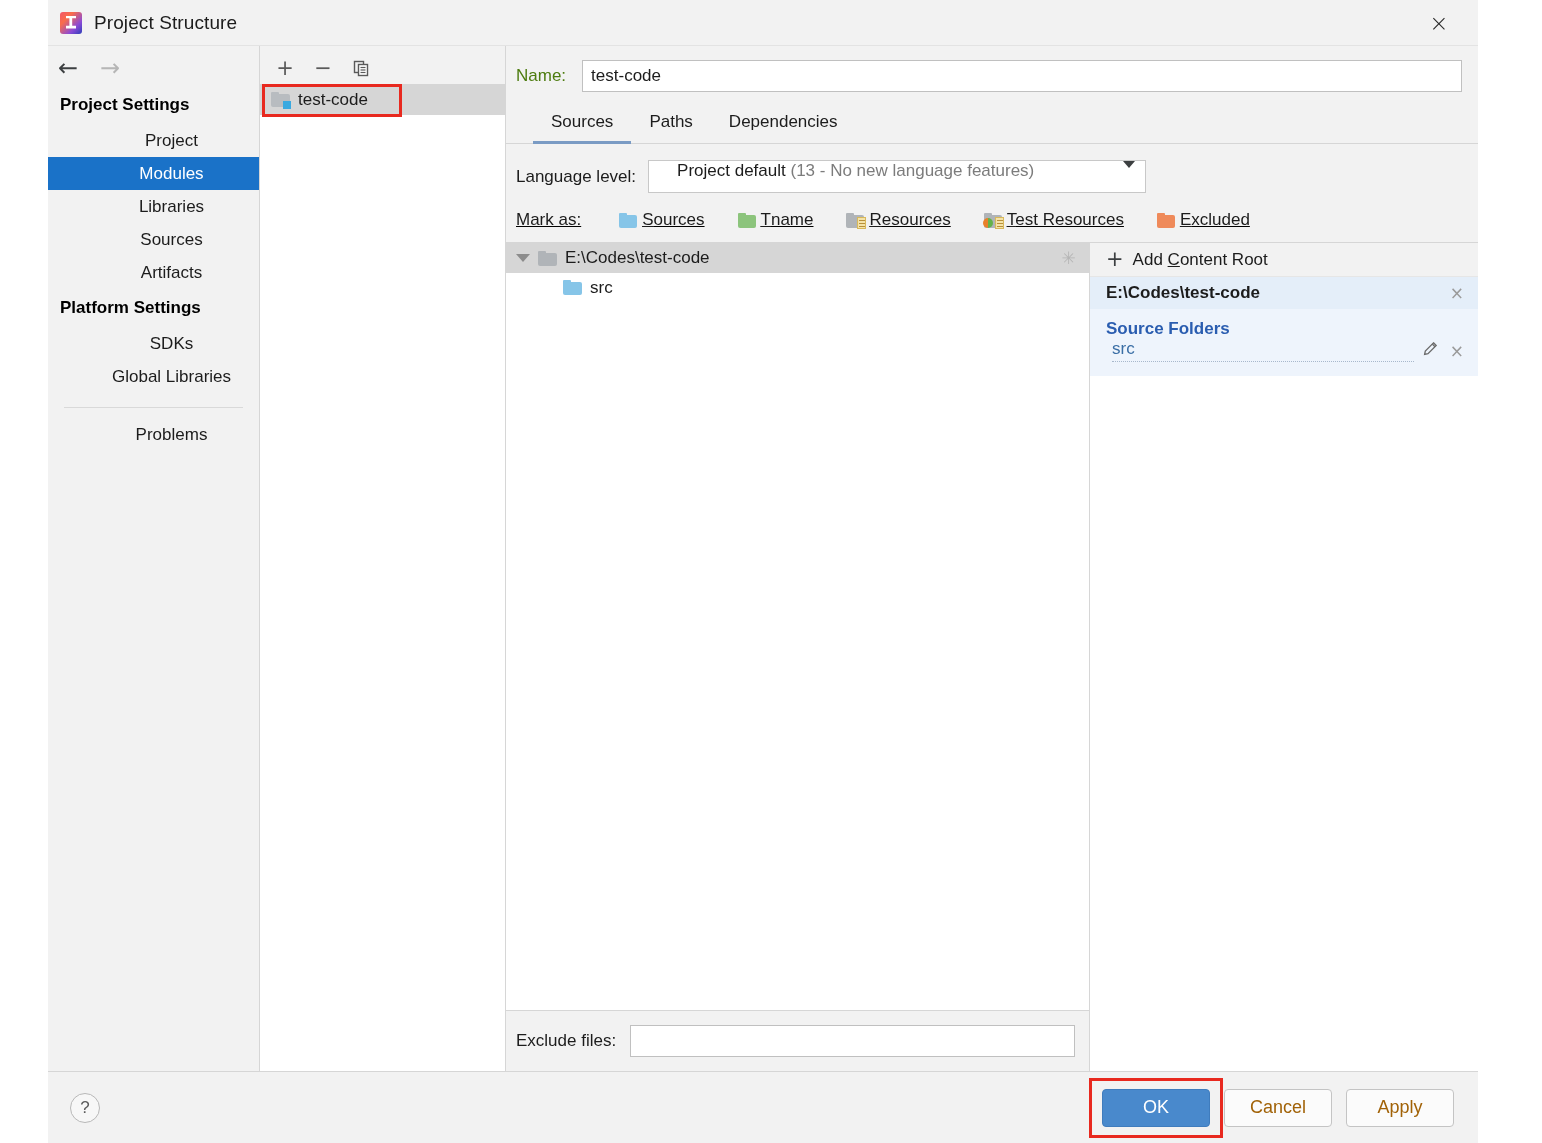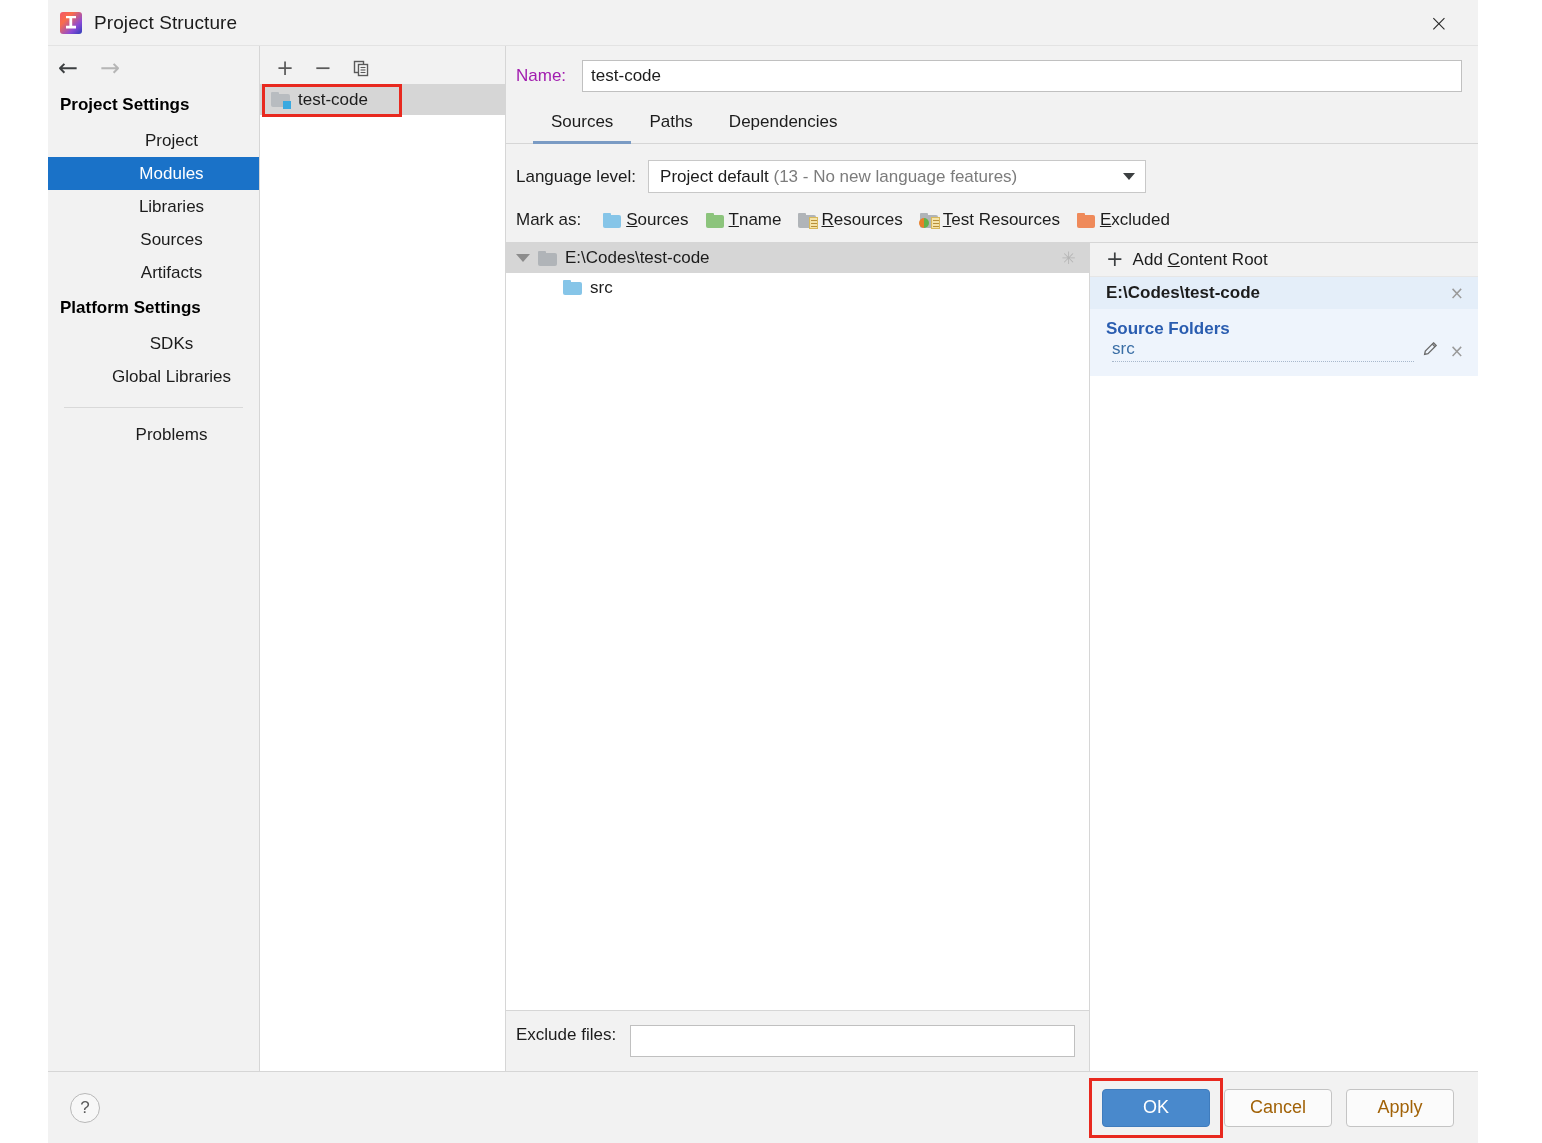--- a/index.html
+++ b/index.html
@@ -133,21 +133,21 @@
   }
   
   .content {
     flex: 1 1 auto; display: flex; flex-direction: column;
     background: #f2f2f2; min-width: 0;
   }
   .name-row {
     display: flex; align-items: center;
     padding: 14px 16px 12px 10px;
   }
-  .name-label { font-size: 17px; color: #a21caf; margin-right: 16px; }
+  .name-label { font-size: 17px; color: #4d7c0f; margin-right: 16px; }
   .name-input {
     flex: 1 1 auto; height: 32px;
     background: #ffffff; border: 1px solid #c0c0c0;
     font-size: 17px; color: #1c1c1c;
     padding: 0 8px; font-family: "Liberation Sans", sans-serif;
     outline: none;
   }
   .tabs {
     display: flex; align-items: flex-end;
     padding-left: 27px; gap: 0;
@@ -161,32 +161,32 @@
   }
   .tab.active { border-bottom-color: #7a9bc4; }
   .lang-row {
     display: flex; align-items: center;
     padding: 16px 16px 0 10px;
   }
   .lang-label { font-size: 17px; color: #1c1c1c; margin-right: 12px; }
   .combo {
     width: 498px; height: 33px;
     background: #ffffff; border: 1px solid #c8c8c8;
-    display: flex; align-items: center; justify-content: space-between;
-    padding: 0 10px 0 11px; cursor: pointer;
+    display: flex; justify-content: space-between;
+    padding: 0 10px 0 28px; cursor: pointer;
   }
   .combo-text { font-size: 17px; color: #1c1c1c; white-space: nowrap; }
   .combo-text .muted { color: #7c7c7c; }
   .combo-caret {
     width:0;height:0;border-left:6px solid transparent;border-right:6px solid transparent;
     border-top:7px solid #3c3f41;
   }
   .markas-row {
     display: flex; 
-    padding: 17px 0 12px 10px; gap: 0;
+    padding: 17px 0 12px 10px; gap: 16px; text-decoration: underline;
   }
   .markas-label { font-size: 17px; color: #1c1c1c; margin-right: 22px; }
   .mark-item {
     display: flex; align-items: center; gap: 5px;
     margin-right: 17px; cursor: pointer;
     font-size: 17px; color: #1c1c1c;
   }
   .mark-item u { text-decoration: underline; }
   .mini-folder { width: 18px; height: 15px; position: relative; flex:0 0 18px; }
   .mini-folder .b { position:absolute;left:0;top:2px;width:18px;height:13px;border-radius:1px 2px 2px 2px; }
@@ -225,21 +225,21 @@
     height: 29px; display: flex; align-items: center;
     padding-left: 57px; cursor: pointer;
   }
   .tree-folder-blue { width:19px;height:15px;position:relative;margin-right:8px;flex:0 0 19px; }
   .tree-folder-blue .b{position:absolute;left:0;top:2px;width:19px;height:13px;background:#86c5e8;border-radius:1px 2px 2px 2px;}
   .tree-folder-blue .t{position:absolute;left:0;top:0;width:8px;height:3px;background:#86c5e8;border-radius:1px 1px 0 0;}
   .exclude-area {
     flex: 0 0 auto; border-top: 1px solid #d6d6d6;
     background: #f2f2f2; padding: 14px 14px 14px 10px;
   }
-  .exclude-row { display: flex; }
+  .exclude-row { display: flex; align-items: center; }
   .exclude-label { font-size: 17px; color: #1c1c1c; margin-right: 14px; }
   .exclude-input {
     flex: 1 1 auto; height: 32px; max-width: 452px;
     background: #ffffff; border: 1px solid #c0c0c0;
     font-size: 17px; padding: 0 8px; outline: none;
     font-family: "Liberation Sans", sans-serif;
   }
   .exclude-hint {
     font-size: 16px; color: #7c7c7c; line-height: 23px;
     margin: 9px 0 0 115px; max-width: 450px;

